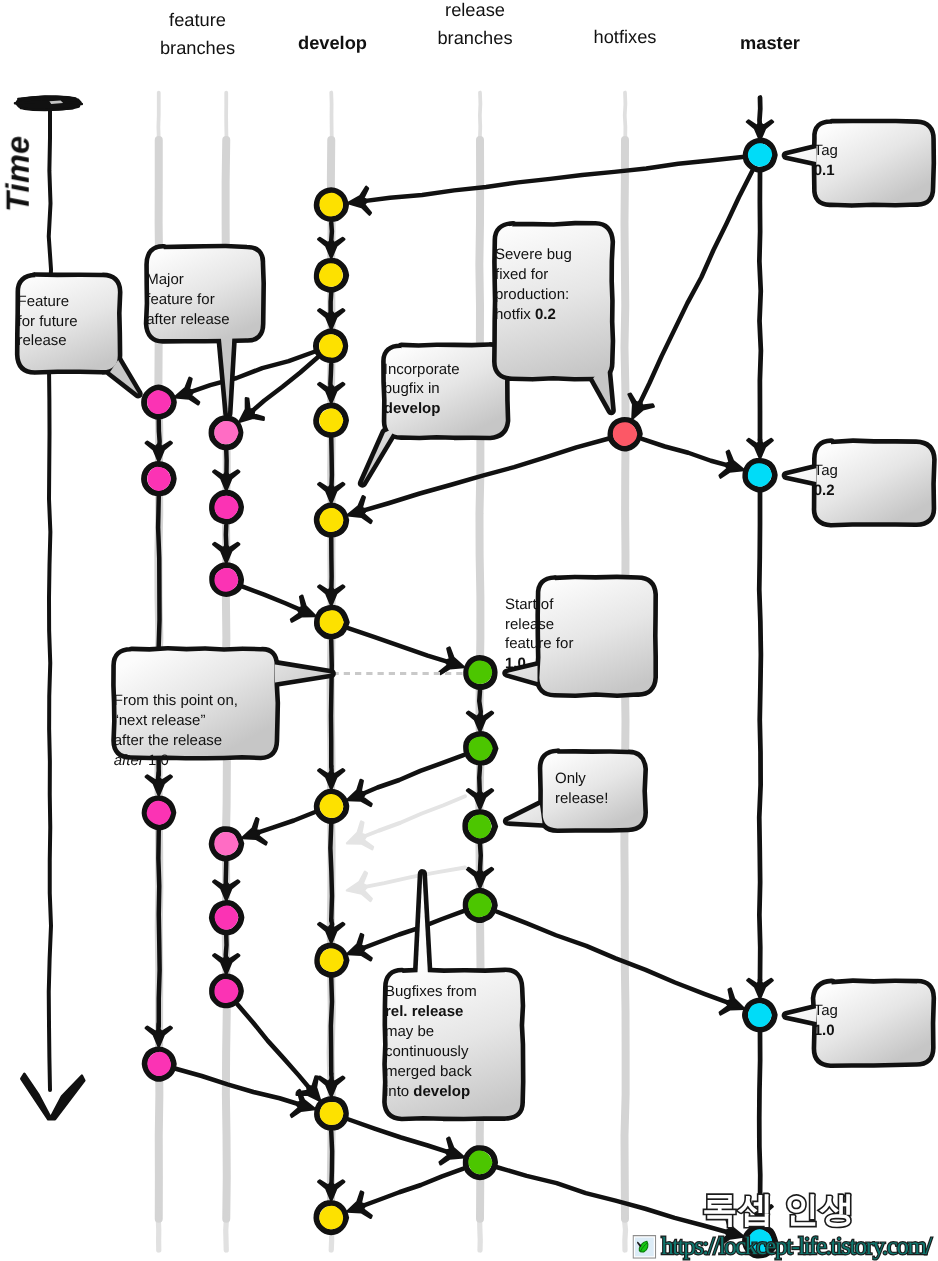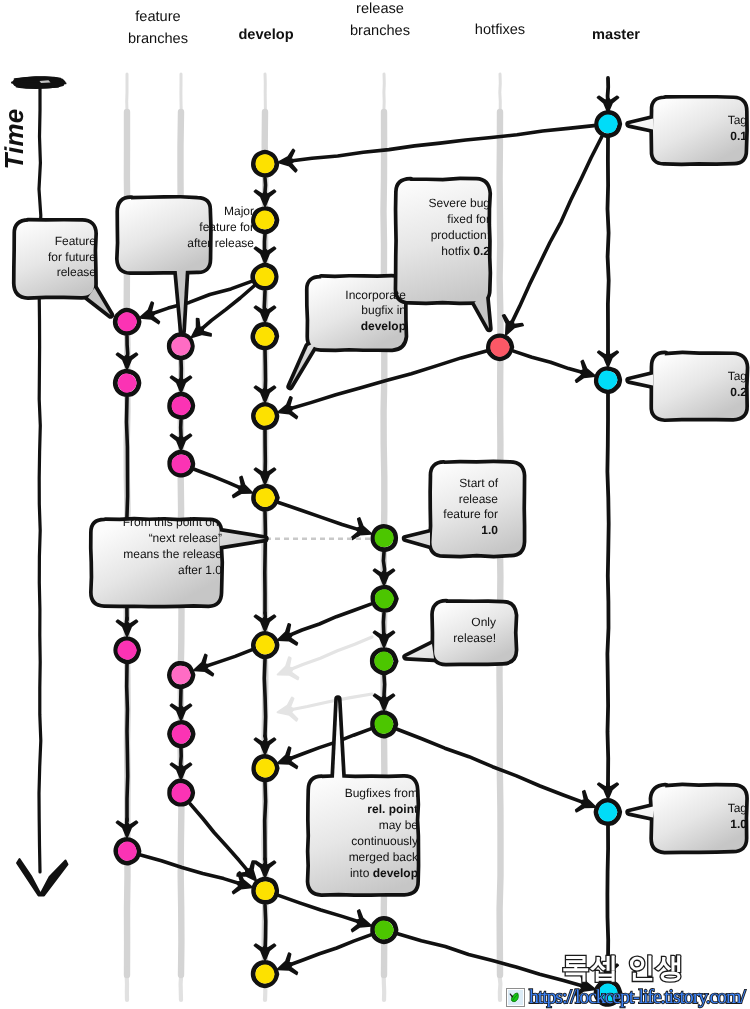--- a/index.html
+++ b/index.html
@@ -20,32 +20,32 @@
 .fill{stroke:none;}
 .fill.yellow{fill:#FDE100;}
 .fill.pinkd{fill:#FB33B4;}
 .fill.pinkl{fill:#FF6CC4;}
 .fill.green{fill:#4CC600;}
 .fill.cyan{fill:#00DCF8;}
 .fill.red{fill:#FC5866;}
 .bub-o{fill:#111;stroke:#111;stroke-width:7.4;stroke-linejoin:round;stroke-linecap:round;}
 .colhead{position:absolute;text-align:center;color:#111;font-size:14.6px;line-height:22.4px;white-space:nowrap;}
 .colhead.b{font-weight:bold;}
-.bt{position:absolute;text-align:right;color:#111;font-size:12px;line-height:15.9px;}
+.bt{position:absolute;text-align:left;color:#111;font-size:12px;line-height:15.9px;}
 .bl{white-space:nowrap;}
 .bt .b{font-weight:bold;}
-.bt .i{}
+.bt .i{font-style:italic;}
 #time-label{position:absolute;left:-36px;top:124px;width:100px;height:30px;line-height:30px;font-size:26px;font-weight:bold;font-style:italic;color:#111;
  transform:rotate(-90deg) translateZ(0);transform-origin:50% 50%;text-align:center;letter-spacing:0.2px;}
 #wm{position:absolute;left:480px;top:946px;width:270px;height:63px;}
 .wm-title{position:absolute;left:68px;top:8px;width:150px;text-align:center;font-size:28px;font-weight:bold;color:#fff;
  -webkit-text-stroke:2.6px #1b1b1b;paint-order:stroke fill;letter-spacing:0.5px;line-height:28px;}
 .wm-row{position:absolute;left:26px;top:40px;display:flex;align-items:center;gap:4px;}
 .wm-ico{display:block;width:19px;height:19px;flex:0 0 auto;}
-.wm-url{font-family:"Liberation Serif",serif;font-size:20px;color:#3b82f6;-webkit-text-stroke:1.8px #1b1b1b;
+.wm-url{font-family:"Liberation Serif",serif;font-size:20px;color:#0f766e;-webkit-text-stroke:1.8px #1b1b1b;
  paint-order:stroke fill;white-space:nowrap;letter-spacing:-1.2px;}
 </style>
 </head>
 <body>
 
 <div id="stage">
 <svg id="g" width="750" height="1009" viewBox="0 0 750 1009">
 <defs>
         <linearGradient id="bg1" x1="0" y1="0" x2="0.35" y2="1">
 <stop offset="0" stop-color="#FBFBFB"></stop>
@@ -453,21 +453,21 @@
 <div class="bl">
 <span class="n">Feature</span>
 </div>
 <div class="bl">
 <span class="n">for future</span>
 </div>
 <div class="bl">
 <span class="n">release</span>
 </div>
 </div>
-<div class="bt" style="left:117.0px;top:204px;width:94.0px;margin-left:43px;">
+<div class="bt" style="left:117.0px;top:216px;width:94.0px;">
 <div class="bl">
 <span class="n">Major</span>
 </div>
 <div class="bl">
 <span class="n">feature for</span>
 </div>
 <div class="bl">
 <span class="n">after release</span>
 </div>
 </div>
@@ -490,63 +490,63 @@
 <span class="n">fixed for</span>
 </div>
 <div class="bl">
 <span class="n">production:</span>
 </div>
 <div class="bl">
 <span class="n">hotfix </span>
 <span class="b">0.2</span>
 </div>
 </div>
-<div class="bt" style="left:91.0px;top:515px;width:131.0px;">
+<div class="bt" style="left:91.0px;top:553px;width:131.0px;">
 <div class="bl">
 <span class="n">From this point on,</span>
 </div>
 <div class="bl">
 <span class="n">“next release”</span>
 </div>
 <div class="bl">
-<span class="n">means the release</span>
+<span class="n">after the release</span>
 </div>
 <div class="bl">
 <span class="i">after </span>
 <span class="n">1.0</span>
 </div>
 </div>
 <div class="bt" style="left:404px;top:475.6px;width:94.0px;">
 <div class="bl">
 <span class="n">Start of</span>
 </div>
 <div class="bl">
 <span class="n">release</span>
 </div>
 <div class="bl">
 <span class="n">feature for</span>
 </div>
 <div class="bl">
 <span class="b">1.0</span>
 </div>
 </div>
-<div class="bt" style="left:432.0px;top:615.0px;width:64px;">
+<div class="bt" style="left:444px;top:615.0px;width:64px;">
 <div class="bl">
 <span class="n">Only</span>
 </div>
 <div class="bl">
 <span class="n">release!</span>
 </div>
 </div>
 <div class="bt" style="left:308.0px;top:786.2px;width:110.0px;">
 <div class="bl">
 <span class="n">Bugfixes from</span>
 </div>
 <div class="bl">
-<span class="b">rel. point</span>
+<span class="b">rel. release</span>
 </div>
 <div class="bl">
 <span class="n">may be</span>
 </div>
 <div class="bl">
 <span class="n">continuously</span>
 </div>
 <div class="bl">
 <span class="n">merged back</span>
 </div>

